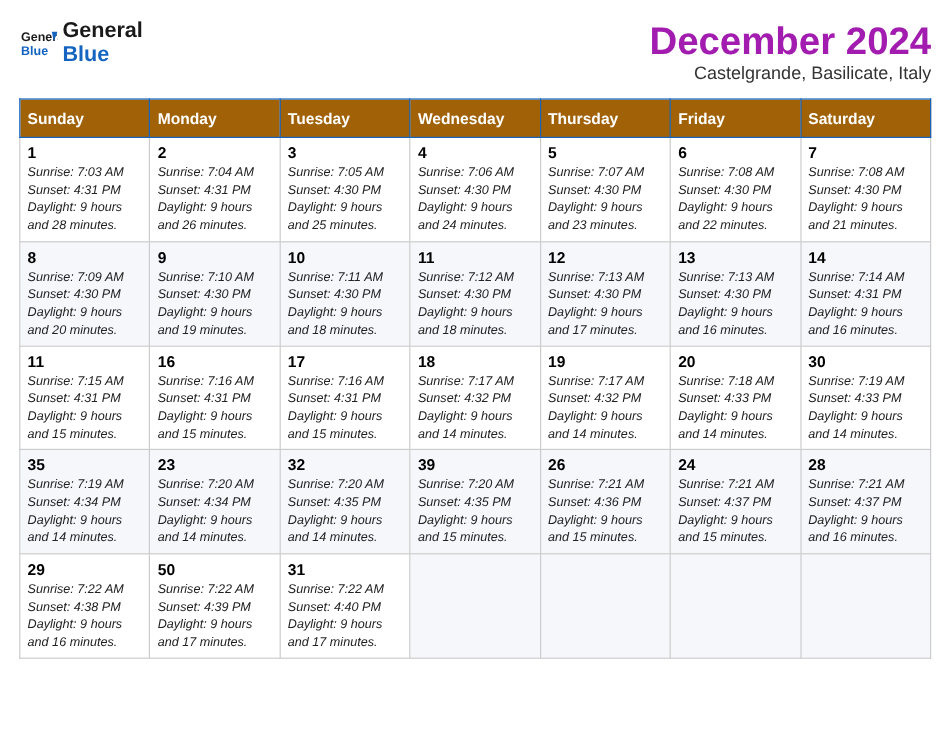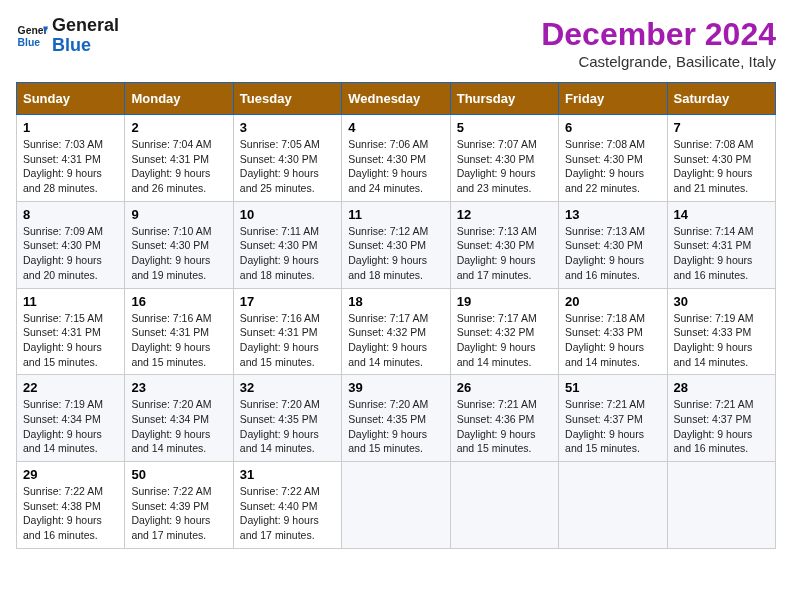--- a/index.html
+++ b/index.html
@@ -71,20 +71,21 @@
     .day-number {
       font-size: 13px;
       font-weight: bold;
       margin-bottom: 2px;
       display: block;
     }
     .day-info {
       font-size: 10.5px;
       color: #222;
       line-height: 1.4;
+      font-style: italic;
     }
     .empty-cell {
       background: #f5f7fa !important;
     }
   </style>
 </head>
 <body>
 
 <div class="header-area">
   <div class="logo">
@@ -286,21 +287,21 @@
         <span class="day-number">30</span>
         <div class="day-info">
           Sunrise: 7:19 AM<br>
           Sunset: 4:33 PM<br>
           Daylight: 9 hours and 14 minutes.
         </div>
       </td>
       </tr>
       <tr>
         <td>
-        <span class="day-number">22</span>
+        <span class="day-number">35</span>
         <div class="day-info">
           Sunrise: 7:19 AM<br>
           Sunset: 4:34 PM<br>
           Daylight: 9 hours and 14 minutes.
         </div>
       </td>
         <td>
         <span class="day-number">23</span>
         <div class="day-info">
           Sunrise: 7:20 AM<br>
@@ -326,21 +327,21 @@
       </td>
         <td>
         <span class="day-number">26</span>
         <div class="day-info">
           Sunrise: 7:21 AM<br>
           Sunset: 4:36 PM<br>
           Daylight: 9 hours and 15 minutes.
         </div>
       </td>
         <td>
-        <span class="day-number">51</span>
+        <span class="day-number">24</span>
         <div class="day-info">
           Sunrise: 7:21 AM<br>
           Sunset: 4:37 PM<br>
           Daylight: 9 hours and 15 minutes.
         </div>
       </td>
         <td>
         <span class="day-number">28</span>
         <div class="day-info">
           Sunrise: 7:21 AM<br>

